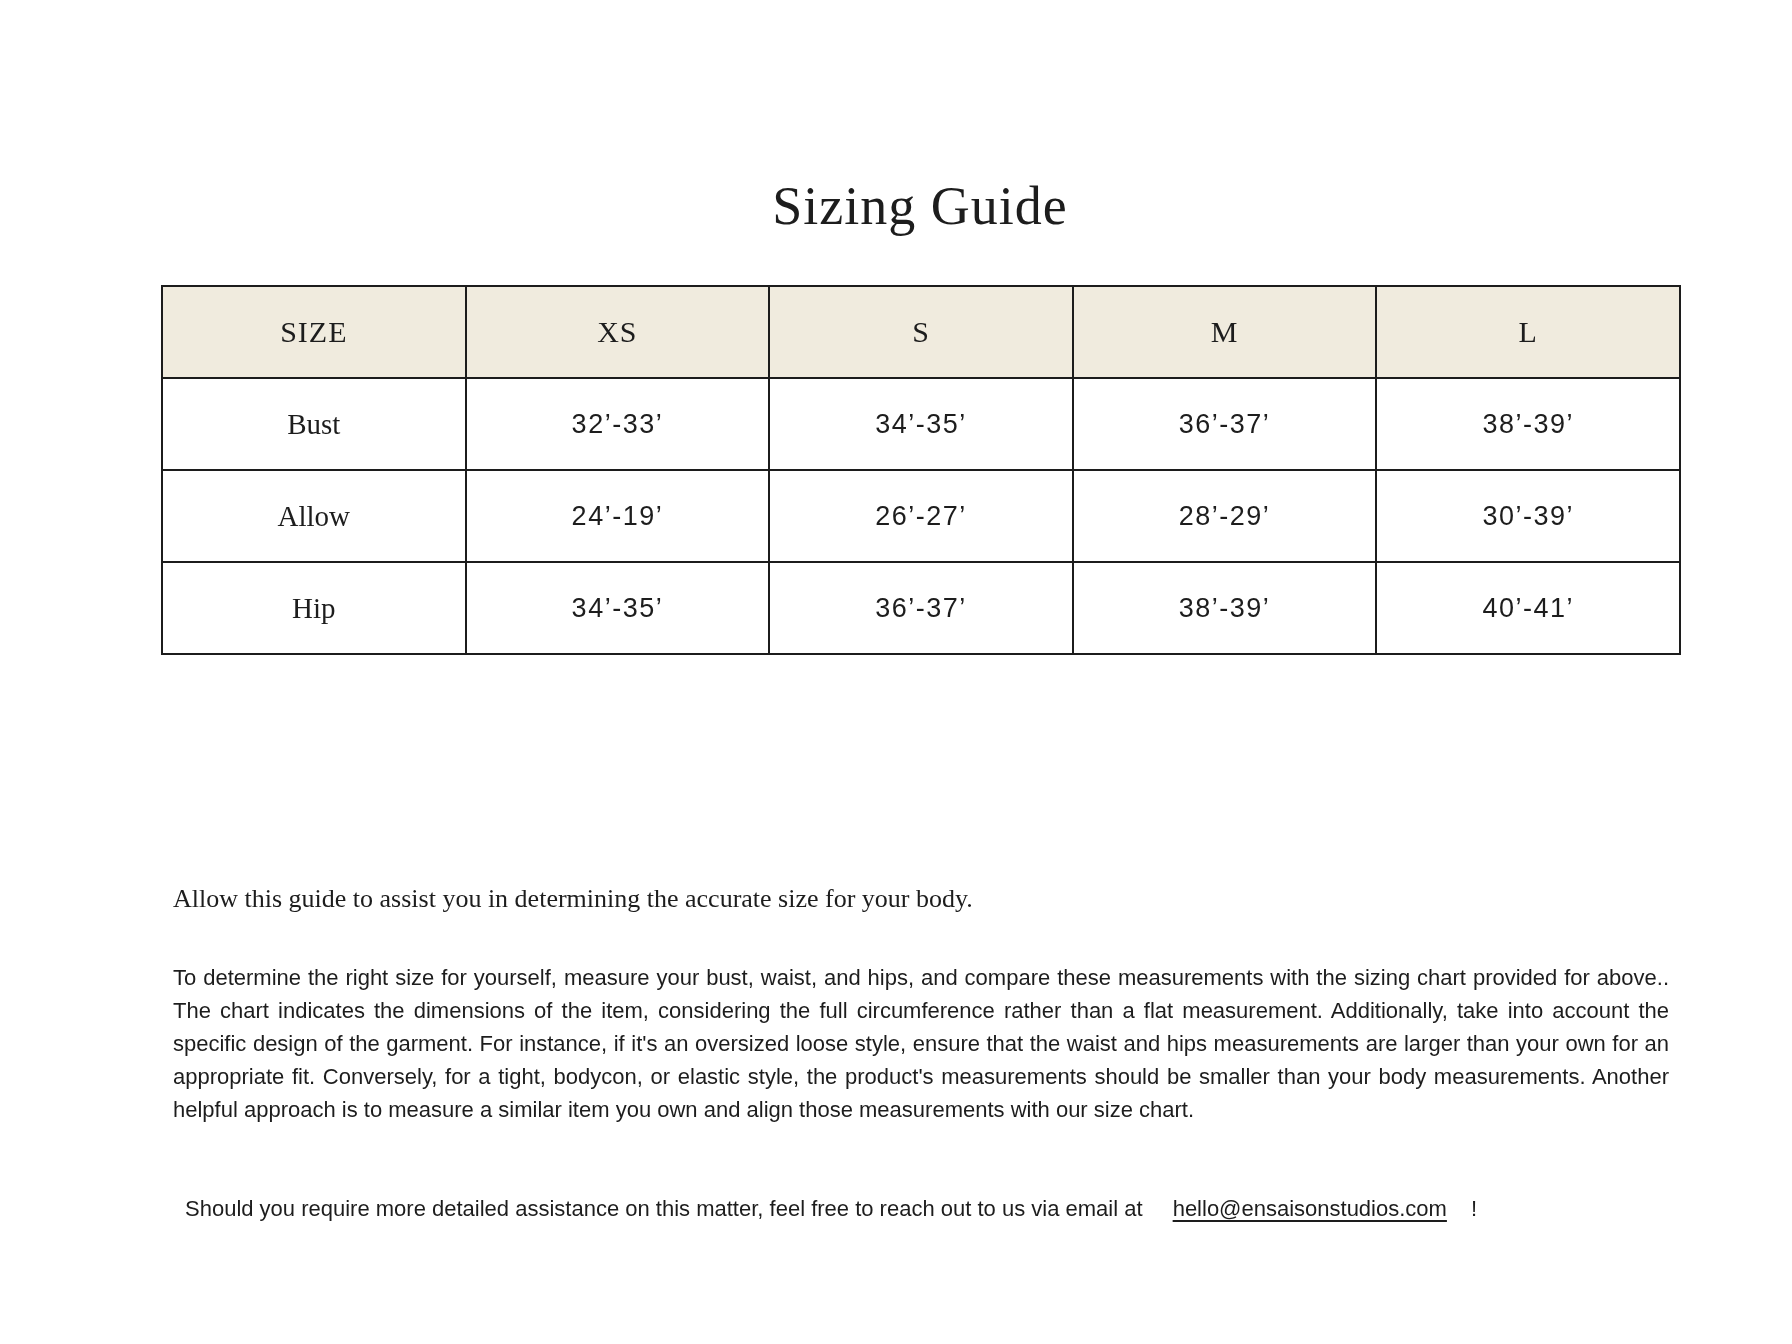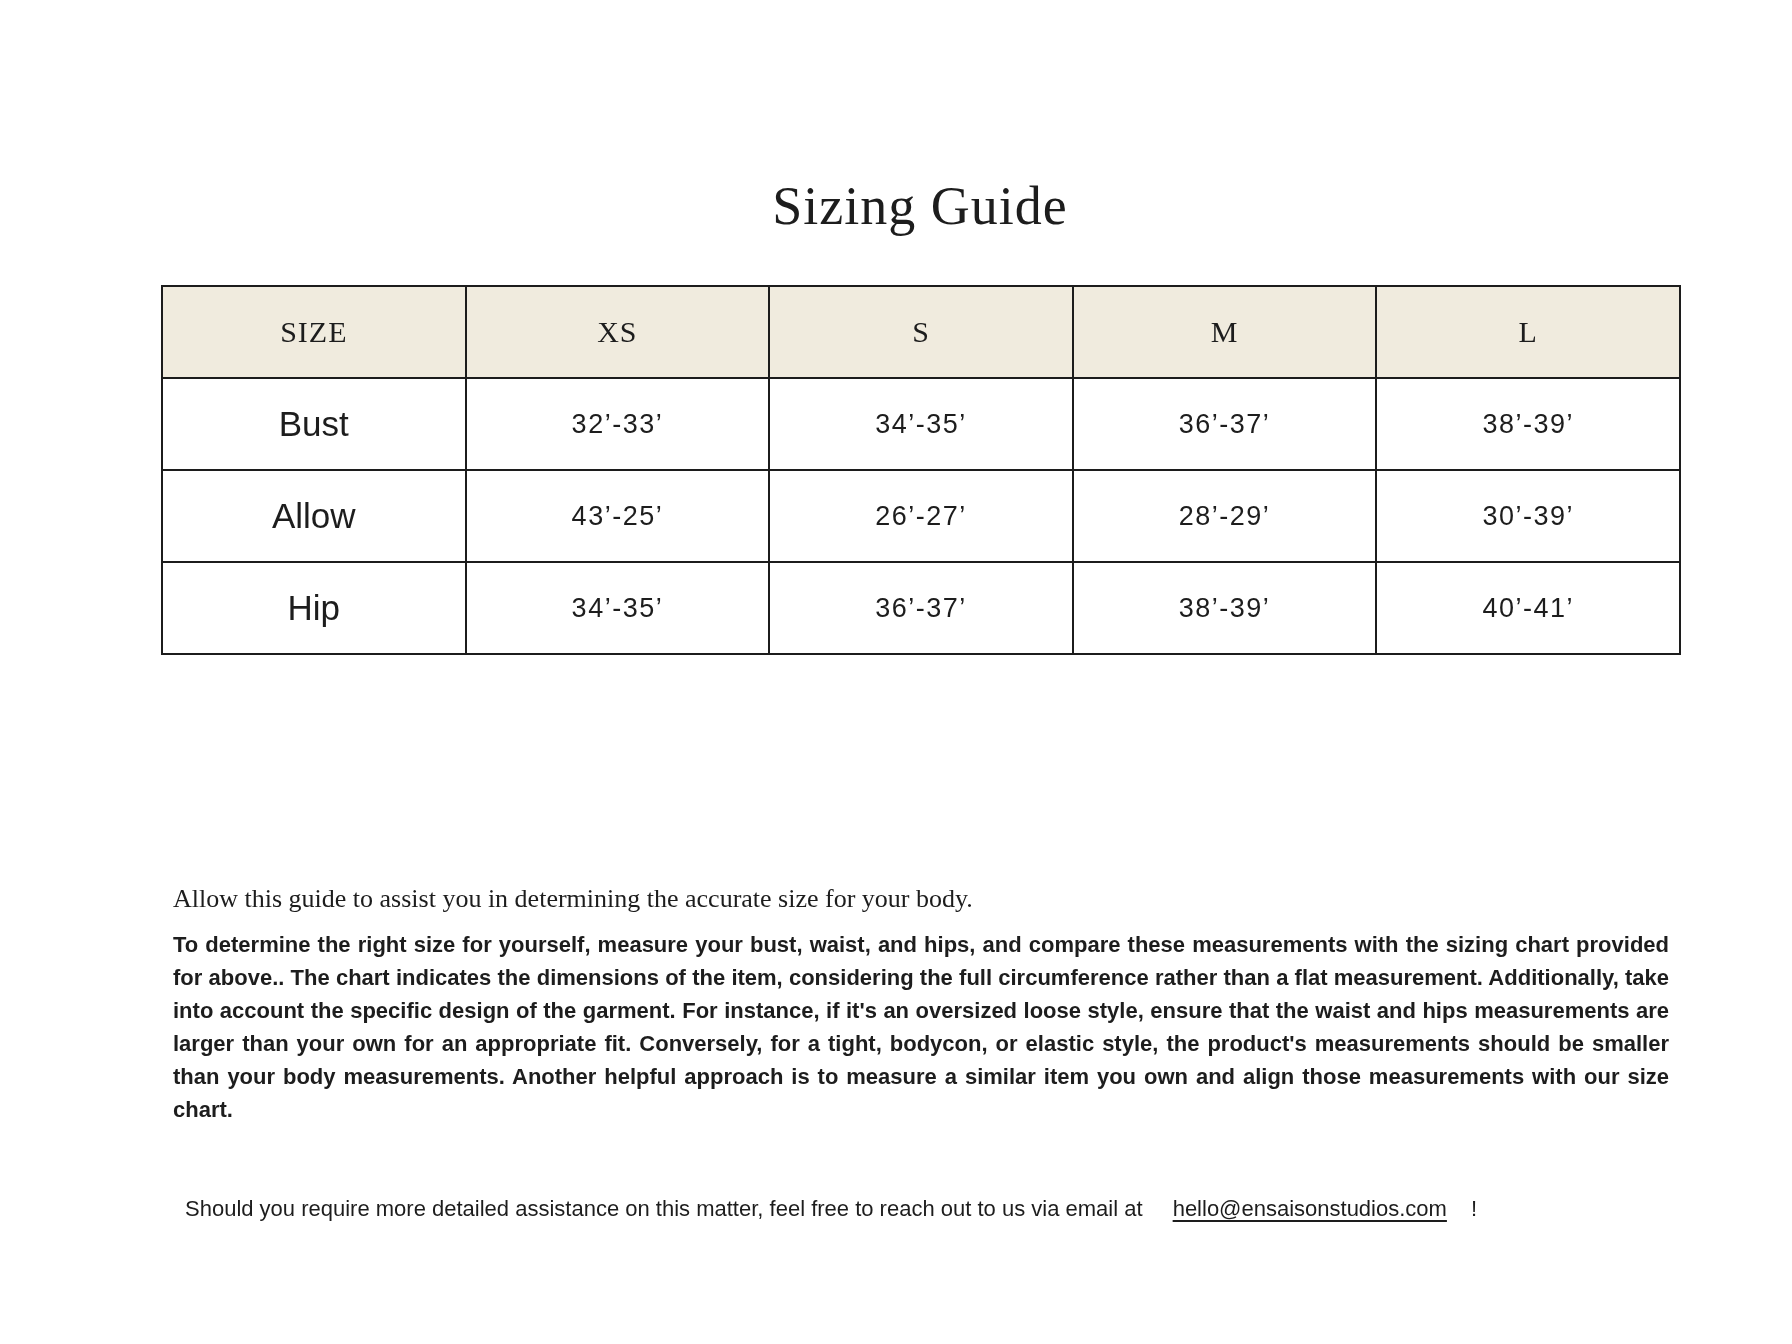--- a/index.html
+++ b/index.html
@@ -48,50 +48,49 @@
     vertical-align:middle;
     font-weight:400;
   }
   .size-table th{
     background:var(--header-bg);
     font-family:"Liberation Serif", serif;
     font-size:30px;
     letter-spacing:1px;
   }
   .size-table td.row-label{
-    font-family:Liberation Sans, sans-serif;
-    font-size:35px;
+    font-family:Liberation Serif, serif;
+    font-size:29px;
   }
   .size-table td.value{
     font-family:Liberation Sans, sans-serif;
     font-size:27px;
     letter-spacing:1.5px;
   }
   .subheading{
     position:absolute;
     top:843px;
     left:137px;
     width:1520px;
     font-family:"Liberation Serif", serif;
     font-weight:400;
     font-size:26px;
     line-height:40px;
     color:var(--text);
   }
   .paragraph{
     position:absolute;
-    top:892px;
+    top:925px;
     left:137px;
     width:1520px;
     font-family:"Liberation Sans", sans-serif;
     font-size:22px;
     line-height:33px;
     text-align:justify;
     color:var(--text);
-    font-weight:bold;
   }
   .footer-line{
     position:absolute;
     top:1156px;
     left:137px;
     width:1560px;
     font-family:"Liberation Sans", sans-serif;
     font-size:22px;
     line-height:33px;
     color:var(--text);
@@ -122,21 +121,21 @@
     <tbody>
       <tr>
         <td class="row-label">Bust</td>
         <td class="value">32’-33’</td>
         <td class="value">34’-35’</td>
         <td class="value">36’-37’</td>
         <td class="value">38’-39’</td>
       </tr>
       <tr>
         <td class="row-label">Allow</td>
-        <td class="value">43’-25’</td>
+        <td class="value">24’-19’</td>
         <td class="value">26’-27’</td>
         <td class="value">28’-29’</td>
         <td class="value">30’-39’</td>
       </tr>
       <tr>
         <td class="row-label">Hip</td>
         <td class="value">34’-35’</td>
         <td class="value">36’-37’</td>
         <td class="value">38’-39’</td>
         <td class="value">40’-41’</td>

